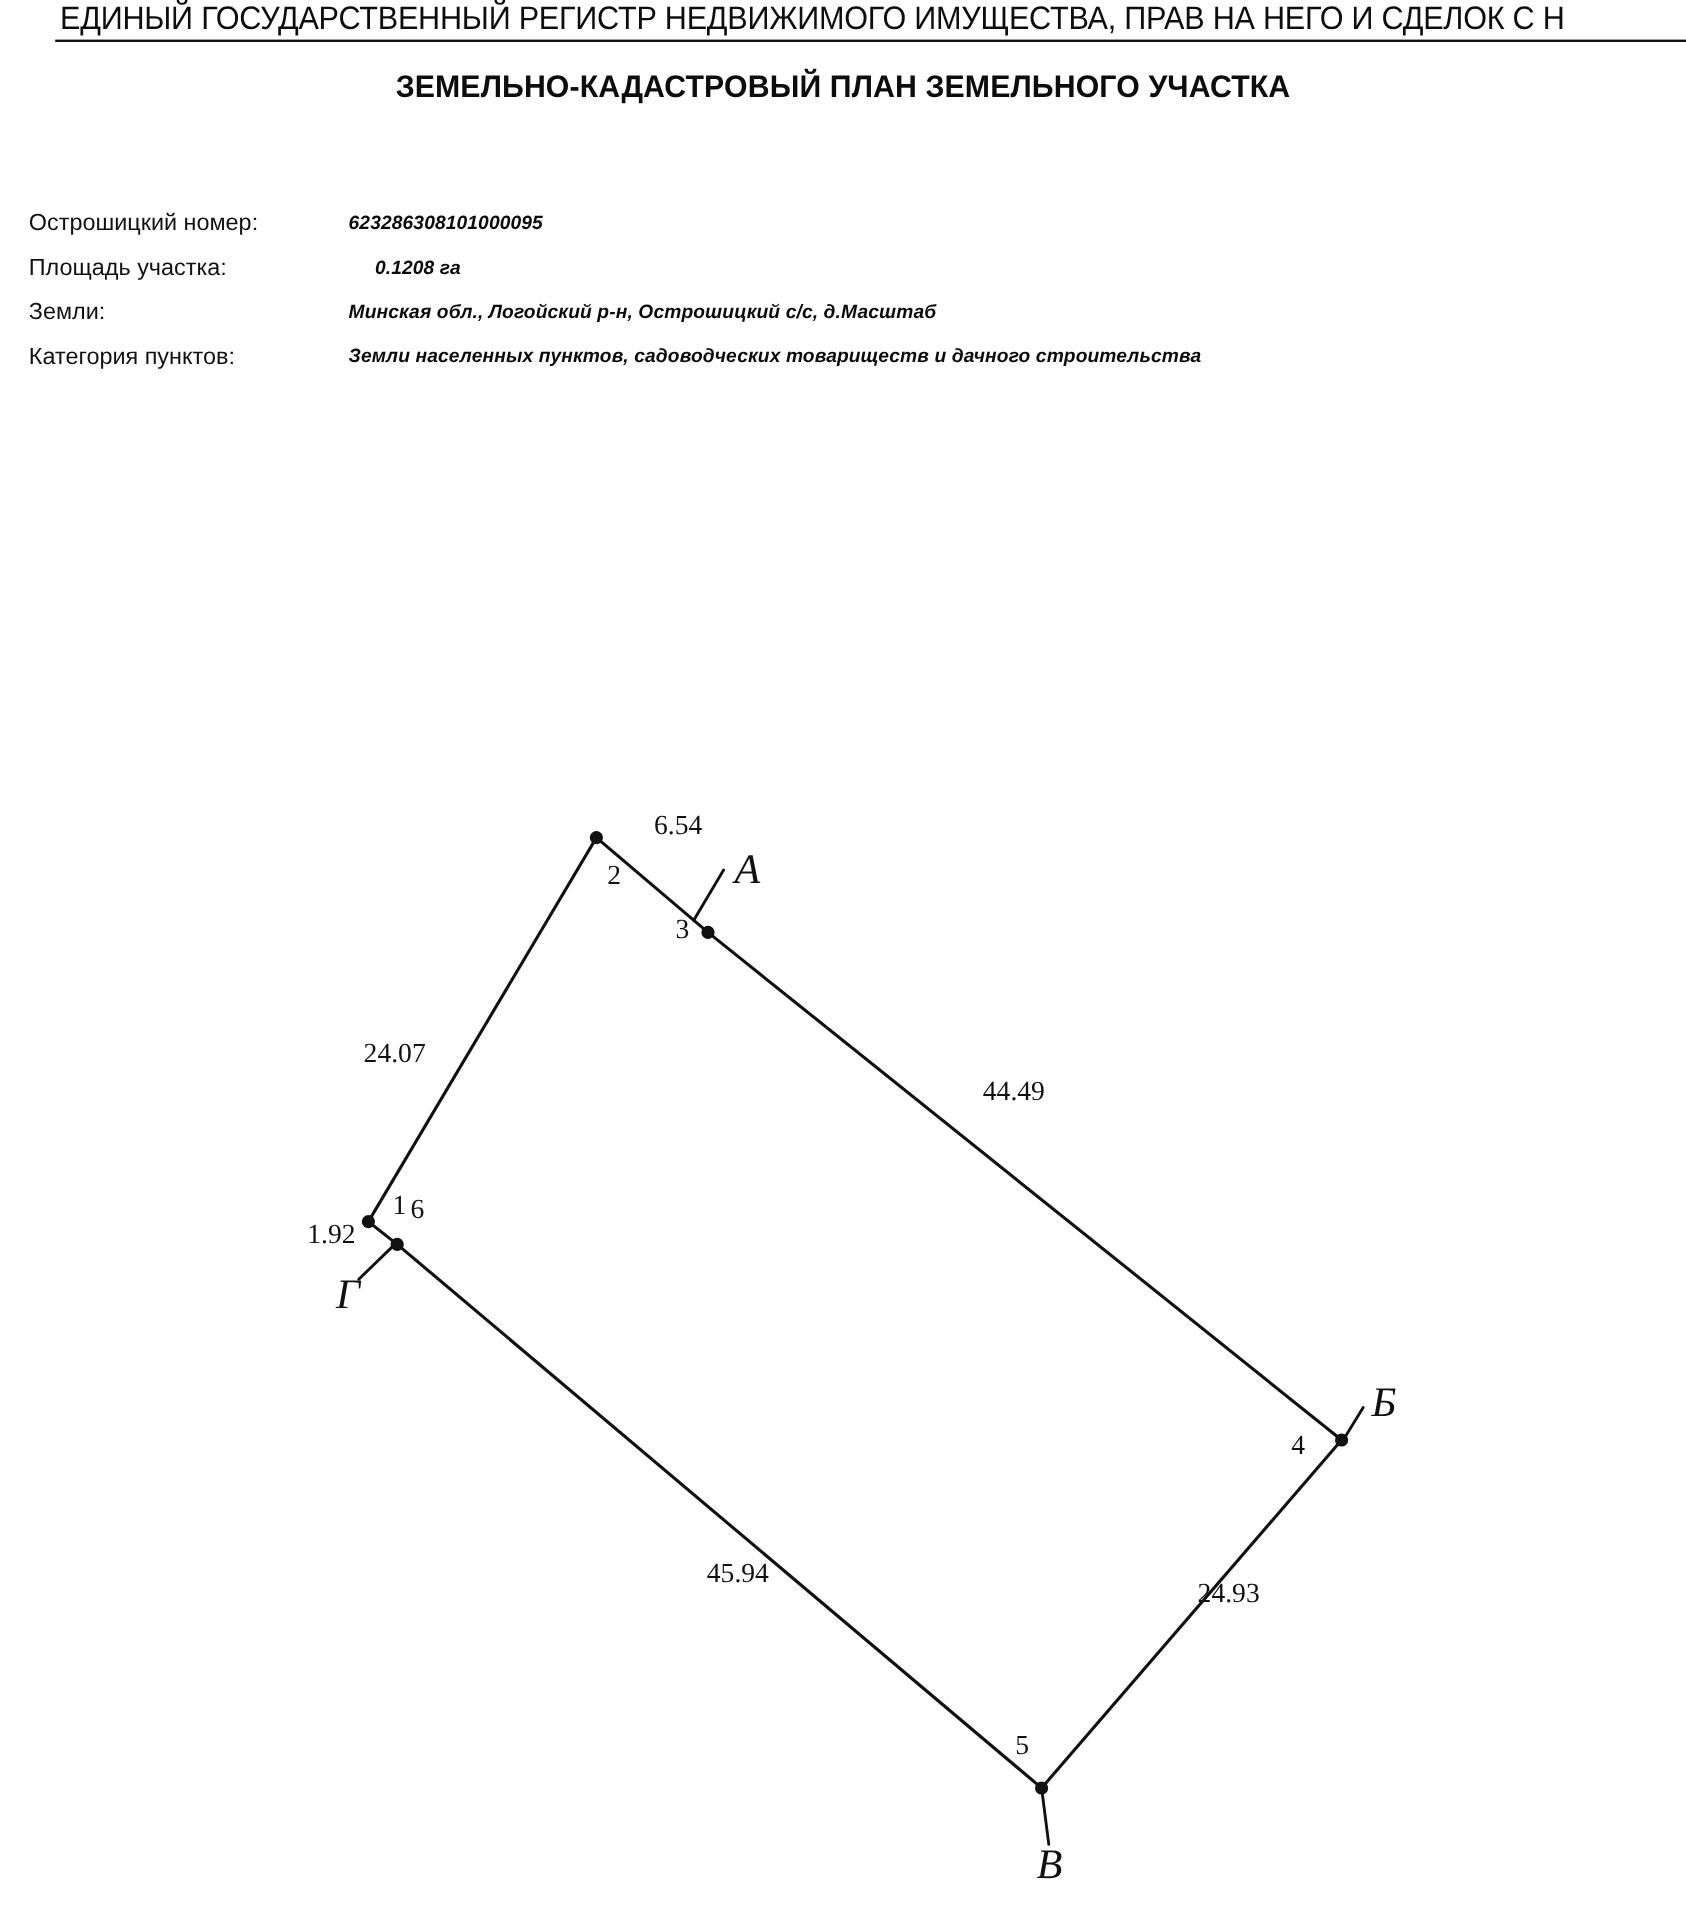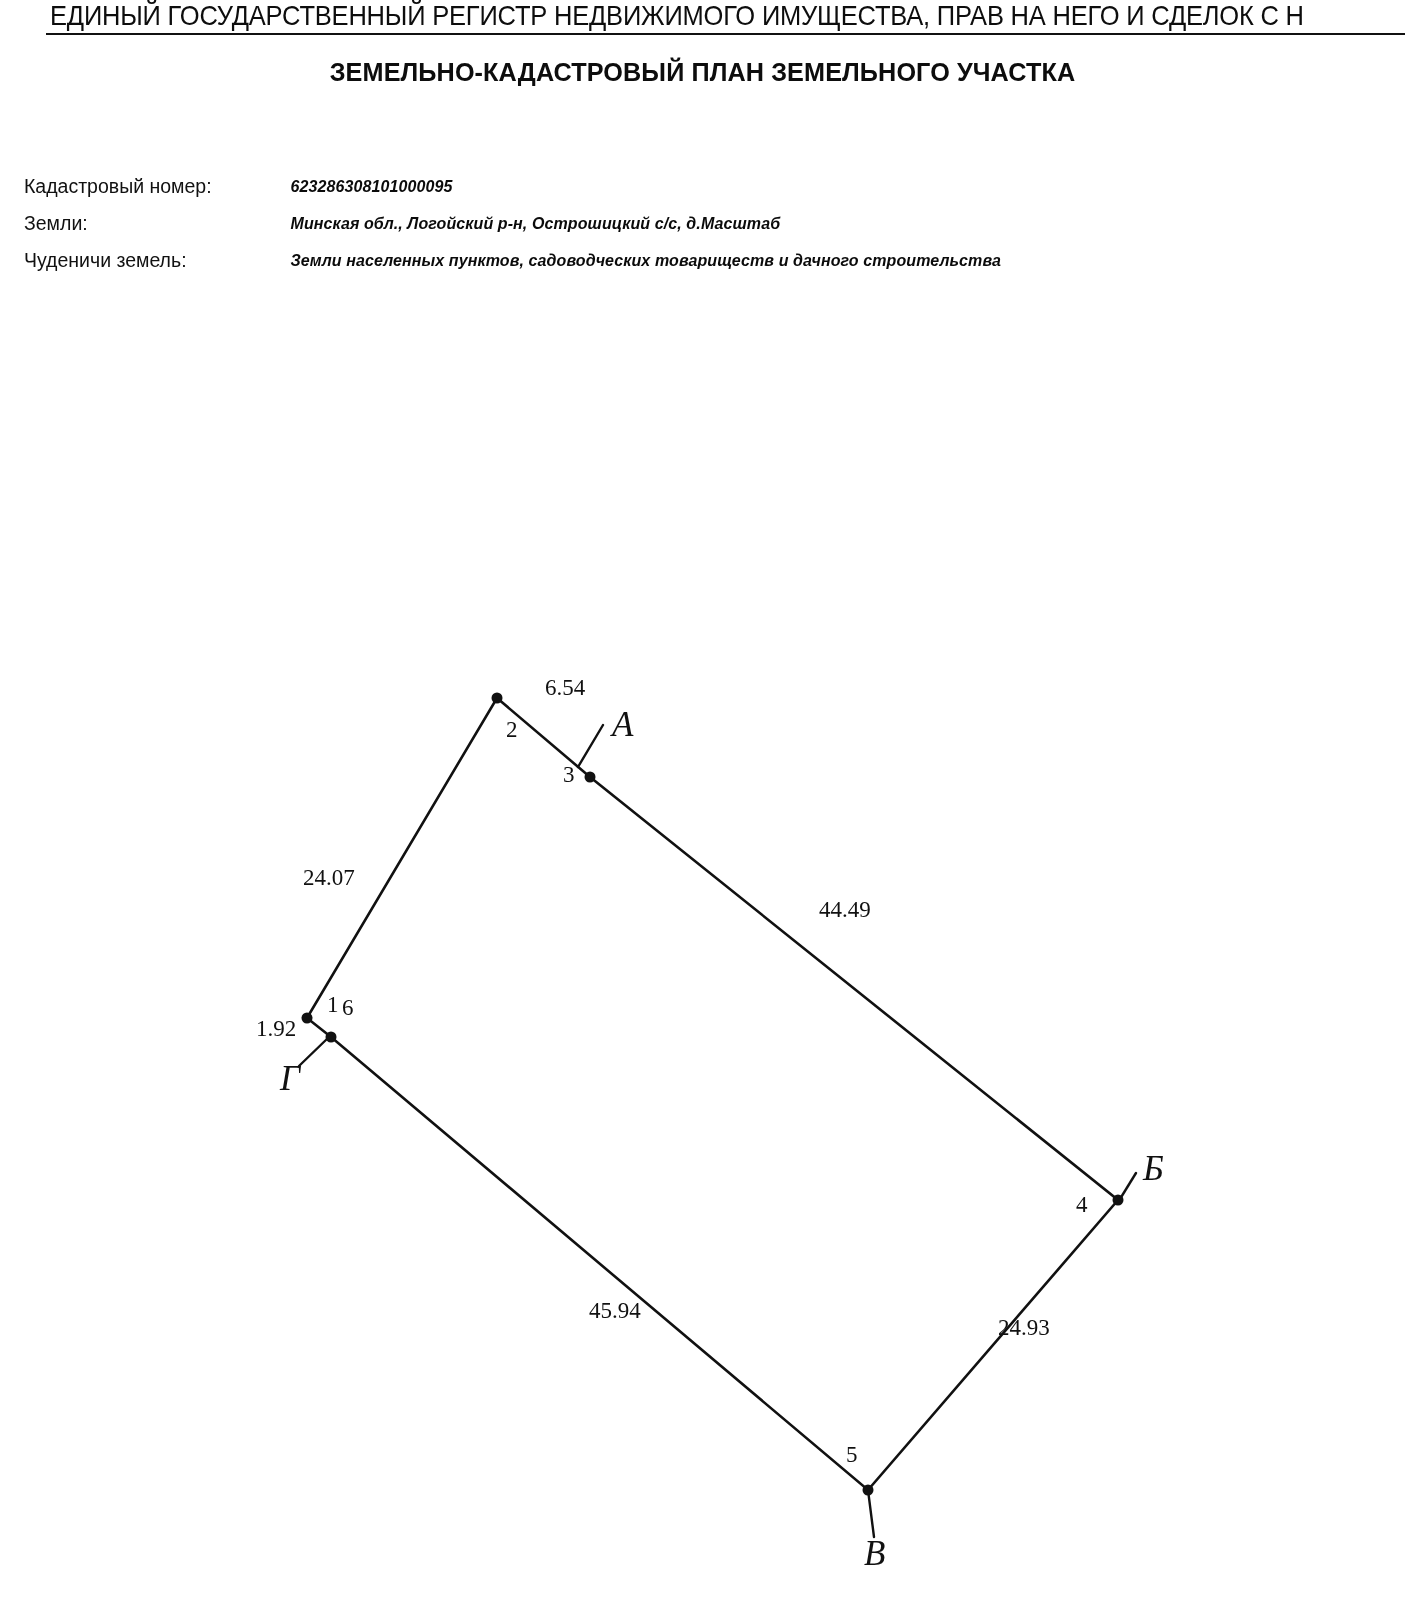--- a/index.html
+++ b/index.html
@@ -161,33 +161,37 @@
 <div class="doc-header">
   <div class="registry-line">ЕДИНЫЙ ГОСУДАРСТВЕННЫЙ РЕГИСТР НЕДВИЖИМОГО ИМУЩЕСТВА, ПРАВ НА НЕГО И СДЕЛОК С Н</div>
   <div class="registry-underline"></div>
 </div>
 
 <div class="doc-subtitle">ЗЕМЕЛЬНО-КАДАСТРОВЫЙ ПЛАН ЗЕМЕЛЬНОГО УЧАСТКА</div>
 
 <div class="meta-block">
 
   <div class="meta-row">
-    <span class="meta-label">Кадастровый номер:</span>
+    <span class="meta-label">Острошицкий номер:</span>
     <span class="meta-value">623286308101000095</span>
   </div>
 
+  <div class="meta-row">
+    <span class="meta-label">Площадь участка:</span>
+    <span class="meta-value indent">0.1208  га</span>
+  </div>
 
   <div class="meta-row">
     <span class="meta-label">Земли:</span>
     <span class="meta-value">Минская обл., Логойский р-н, Острошицкий с/с, д.Масштаб</span>
   </div>
 
 
   <div class="meta-row">
-    <span class="meta-label">Чуденичи земель:</span>
+    <span class="meta-label">Категория пунктов:</span>
     <span class="meta-value">Земли населенных пунктов, садоводческих товариществ и дачного строительства</span>
   </div>
 
 
 </div>
 
 <div class="plan-area">
   <svg class="plan-svg" viewBox="0 0 1405 1000" xmlns="http://www.w3.org/2000/svg">
     <polygon class="boundary" id="boundary-path" points="307,418 497,98 590,177 1118,600 868,890 331,437"></polygon>
     <g id="leader-group">

